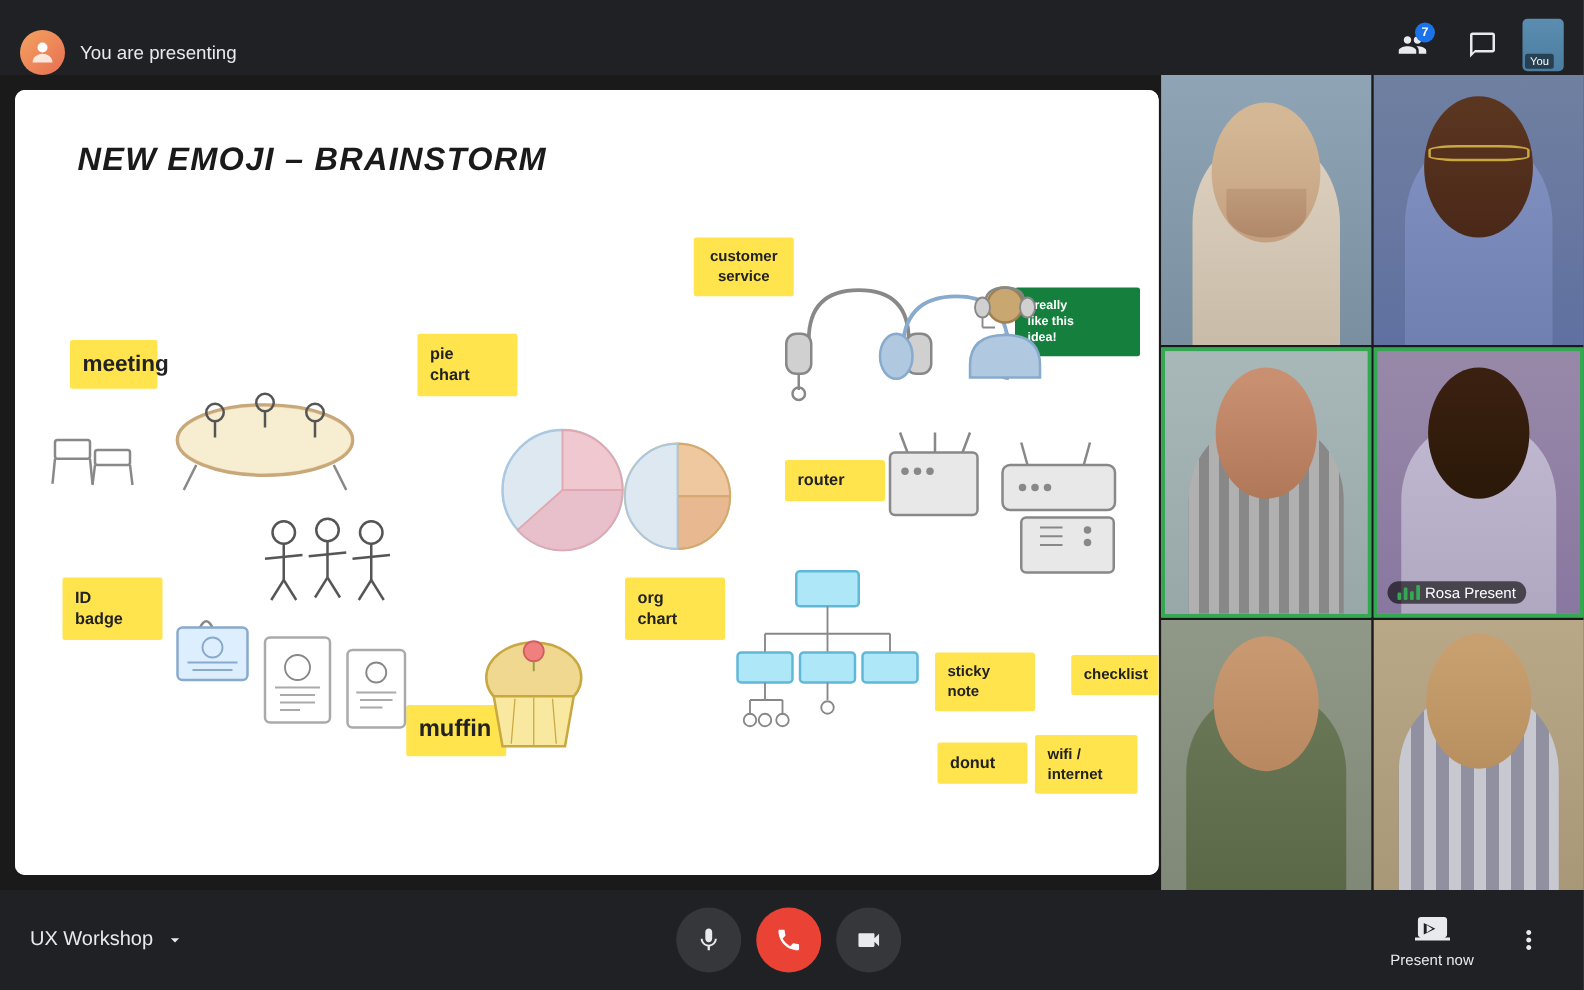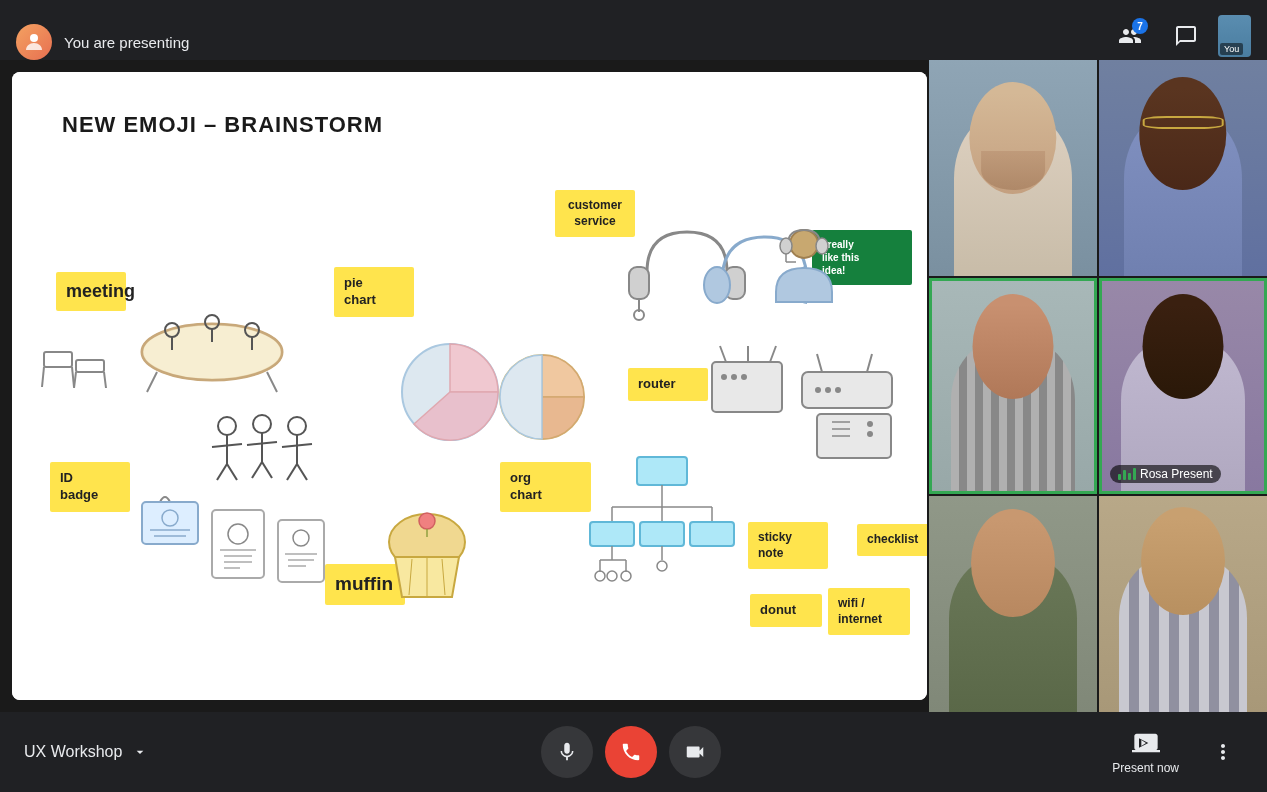--- a/index.html
+++ b/index.html
@@ -271,29 +271,29 @@
       <div style="position:absolute; bottom:2px; left:2px; font-size:9px; color:white; background:rgba(0,0,0,0.5); padding:1px 4px; border-radius:2px;">You</div>
     </div>
   </div>
 </div>
 
 <div id="main-area">
 
   <div id="presentation">
     <div class="wb-content">
 
-      <div class="wb-title" style="font-family: Arial Black, sans-serif; font-size: 22px; letter-spacing: 1px;">NEW EMOJI – BRAINSTORM</div>
+      <div class="wb-title" style="font-family: Arial Black, sans-serif; font-size: 26px; letter-spacing: 1px; font-style: italic;">NEW EMOJI – BRAINSTORM</div>
 
       <div class="sticky sticky-yellow" style="top:200px;left:44px;width:70px;font-size:18px;">meeting</div>
 
       <div class="sticky sticky-yellow" style="top:195px;left:322px;width:80px;font-size:13px;">pie<br>chart</div>
 
       <div class="sticky sticky-yellow" style="top:390px;left:38px;width:80px;font-size:13px;">ID<br>badge</div>
 
-      <div class="sticky sticky-yellow" style="top:390px;left:488px;width:91px;font-size:13px;">org<br>chart</div>
+      <div class="sticky sticky-yellow" style="top:390px;left:488px;width:80px;font-size:13px;">org<br>chart</div>
 
       <div class="sticky sticky-yellow" style="top:296px;left:616px;width:80px;font-size:13px;">router</div>
 
       <div class="sticky sticky-pink" style="top:118px;left:800px;width:100px;font-size:10px;background:#15803d;color:white;font-weight:bold;margin-top:40px;">I really<br>like this<br>idea!</div>
 
       <div class="sticky sticky-yellow" style="top:118px;left:543px;width:80px;font-size:12px;text-align:center;">customer<br>service</div>
 
       <div class="sticky sticky-yellow" style="top:450px;left:736px;width:80px;font-size:12px;">sticky<br>note</div>
 
       <div class="sticky sticky-yellow" style="top:452px;left:845px;width:80px;font-size:12px;">checklist</div>

